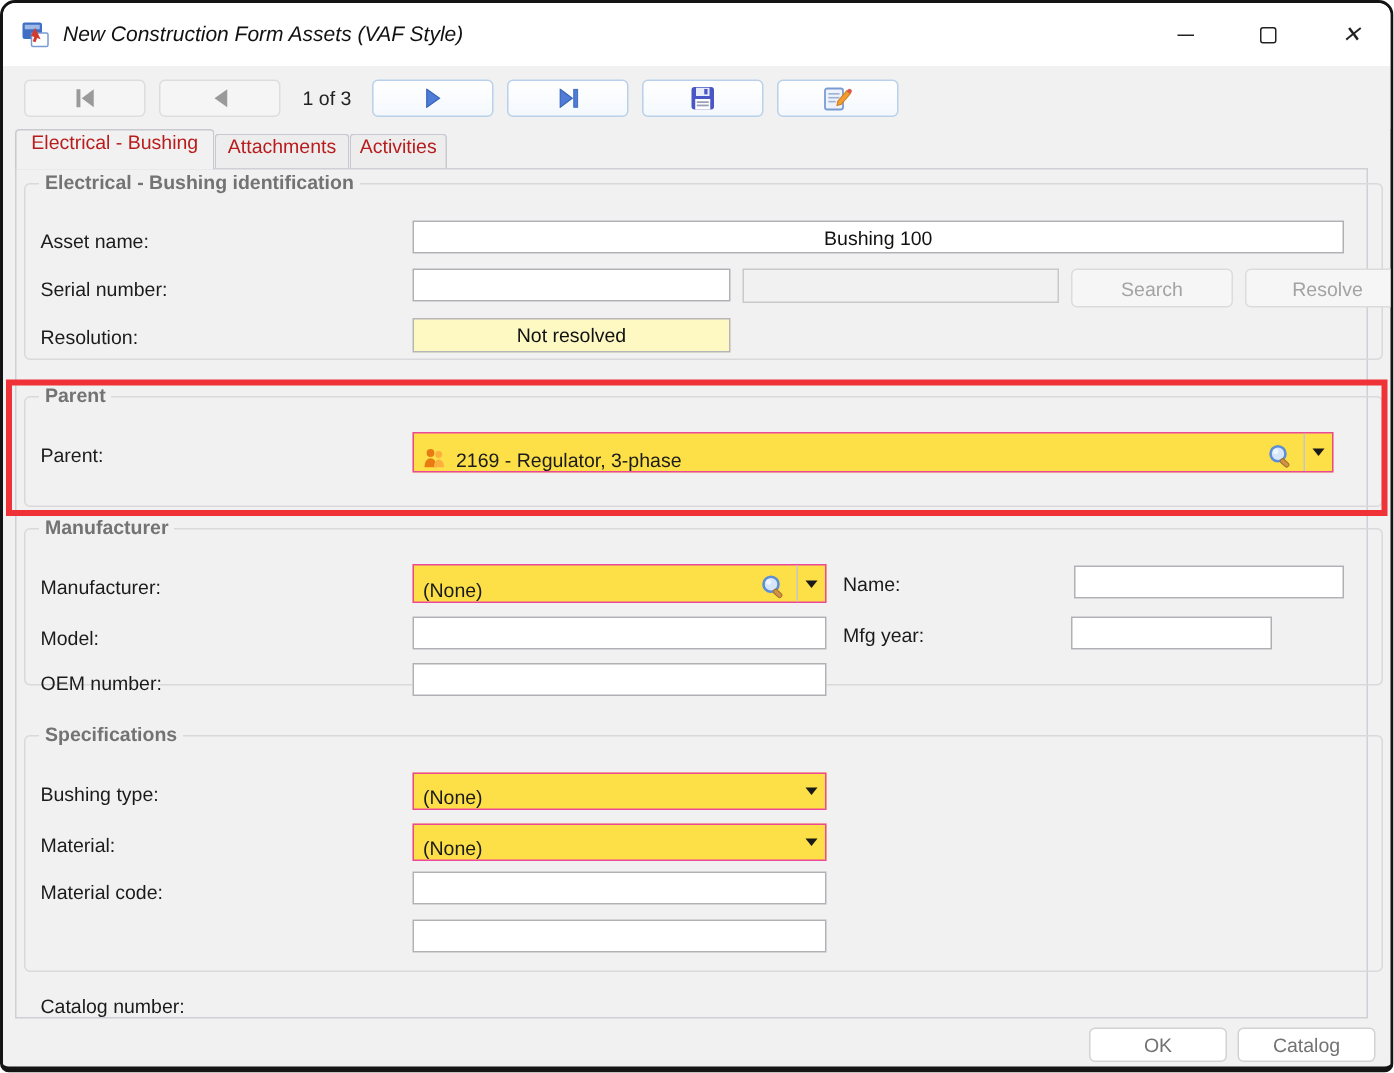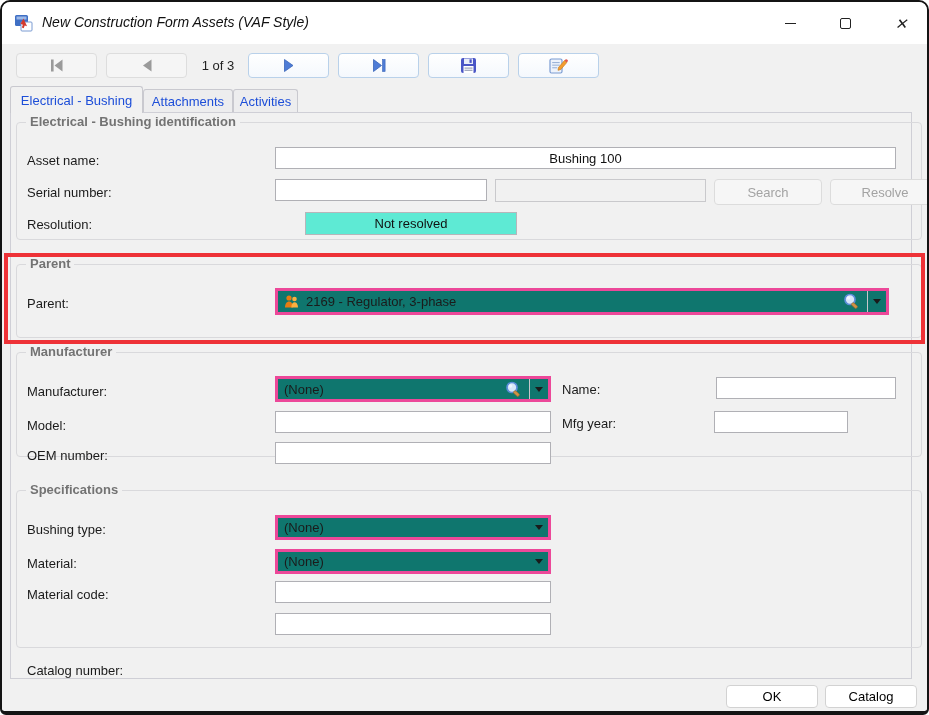--- a/index.html
+++ b/index.html
@@ -34,23 +34,23 @@
     border: 1px solid #b9d1ea; border-radius: 4px;
     display: flex; align-items: center; justify-content: center; cursor: pointer;
   }
   .navbtn.disabled { background: #f5f5f5; border-color: #dddddd; }
   .rec-indicator { position: absolute; top: 9px; left: 192px; width: 48px; height: 25px;
     display: flex; align-items: center; justify-content: center; color: #222; }
 
   
   .tabstrip { position: absolute; left: 0; top: 84px; width: 100%; height: 26px; }
   .tab {
-    position: absolute; display: flex; align-items: center; justify-content: center;
+    position: absolute; display: flex; align-items: flex-start; justify-content: center;
     border: 1px solid #c9c9cf; border-bottom: none; border-radius: 3px 3px 0 0;
-    background: #ededee; color: #1d4ed8; cursor: pointer; white-space: nowrap;
+    background: #ededee; color: #b91c1c; cursor: pointer; white-space: nowrap;
   }
   .tab.active { top: 0; height: 27px; background: #f1f1f1; z-index: 3; }
   .tab.inactive { top: 3px; height: 23px; z-index: 1; }
 
   
   .tabpage {
     position: absolute; left: 8px; top: 110px; width: 902px; height: 567px;
     background: #f1f1f1; border: 1px solid #cfcfd6; z-index: 2;
   }
 
@@ -63,26 +63,26 @@
     background: #f1f1f1; font-weight: bold; color: #737373; white-space: nowrap;
   }
 
   .lbl { position: absolute; white-space: nowrap; color: #1b1b1b; z-index: 4; }
 
   .txt {
     position: absolute; z-index: 4; background: #ffffff; border: 1px solid #b0b0b5;
     font-family: "Liberation Sans", sans-serif; font-size: 13px; color: #111;
     padding: 0 6px; outline: none; text-align: center;
   }
-  .txt.readonly { background: #5eead4; border-color: #b6b6ba; margin-left: 30px; }
+  .txt.readonly { background: #fef9c3; border-color: #b6b6ba; }
   .txt.disabled2 { background: #f1f1f1; border-color: #c9c9cc; }
 
   .combo {
-    position: absolute; z-index: 4; background: #0f766e; border: 3px solid #ec4899;
-    display: flex; align-items: center; cursor: pointer;
+    position: absolute; z-index: 4; background: #fde047; border: 1px solid #ec4899;
+    display: flex; align-items: flex-end; cursor: pointer;
   }
   .combo .combo-text { flex: 1; padding: 0 6px; white-space: nowrap; overflow: hidden; }
   .combo .lead-icon { margin-left: 5px; width: 17px; height: 17px; flex: 0 0 auto; }
   .combo .mag { width: 19px; height: 19px; flex: 0 0 auto; margin-right: 6px; }
   .combo .divider { width: 1px; align-self: stretch; background: #c6c6ca; }
   .combo .arrow-zone { width: 18px; align-self: stretch; display: flex; align-items: center; justify-content: center; }
   .dd-arrow { width: 0; height: 0; border-left: 4px solid transparent; border-right: 4px solid transparent; border-top: 5px solid #1a1a1a; }
 
   .btn {
     position: absolute; z-index: 4; background: #f6f6f6; border: 1px solid #dcdcdc;
@@ -92,21 +92,21 @@
 
   
   .highlight-rect {
     position: absolute; left: 2px; top: 251px; width: 921px; height: 91px;
     border: 4px solid #ee3237; z-index: 6; pointer-events: none;
   }
 
   .footer-btn {
     position: absolute; z-index: 5; background: #ffffff; border: 1px solid #d2d2d2;
     border-radius: 4px; display: flex; align-items: center; justify-content: center;
-    color: #000000; cursor: pointer;
+    color: #737373; cursor: pointer;
   }
 </style>
 </head>
 <body>
 
 <div class="window">
 
   <div class="titlebar">
     <svg class="app-icon" viewBox="0 0 20 20">
       <rect x="1" y="2" width="13" height="11" rx="1.5" fill="#3f6fc4"></rect>

